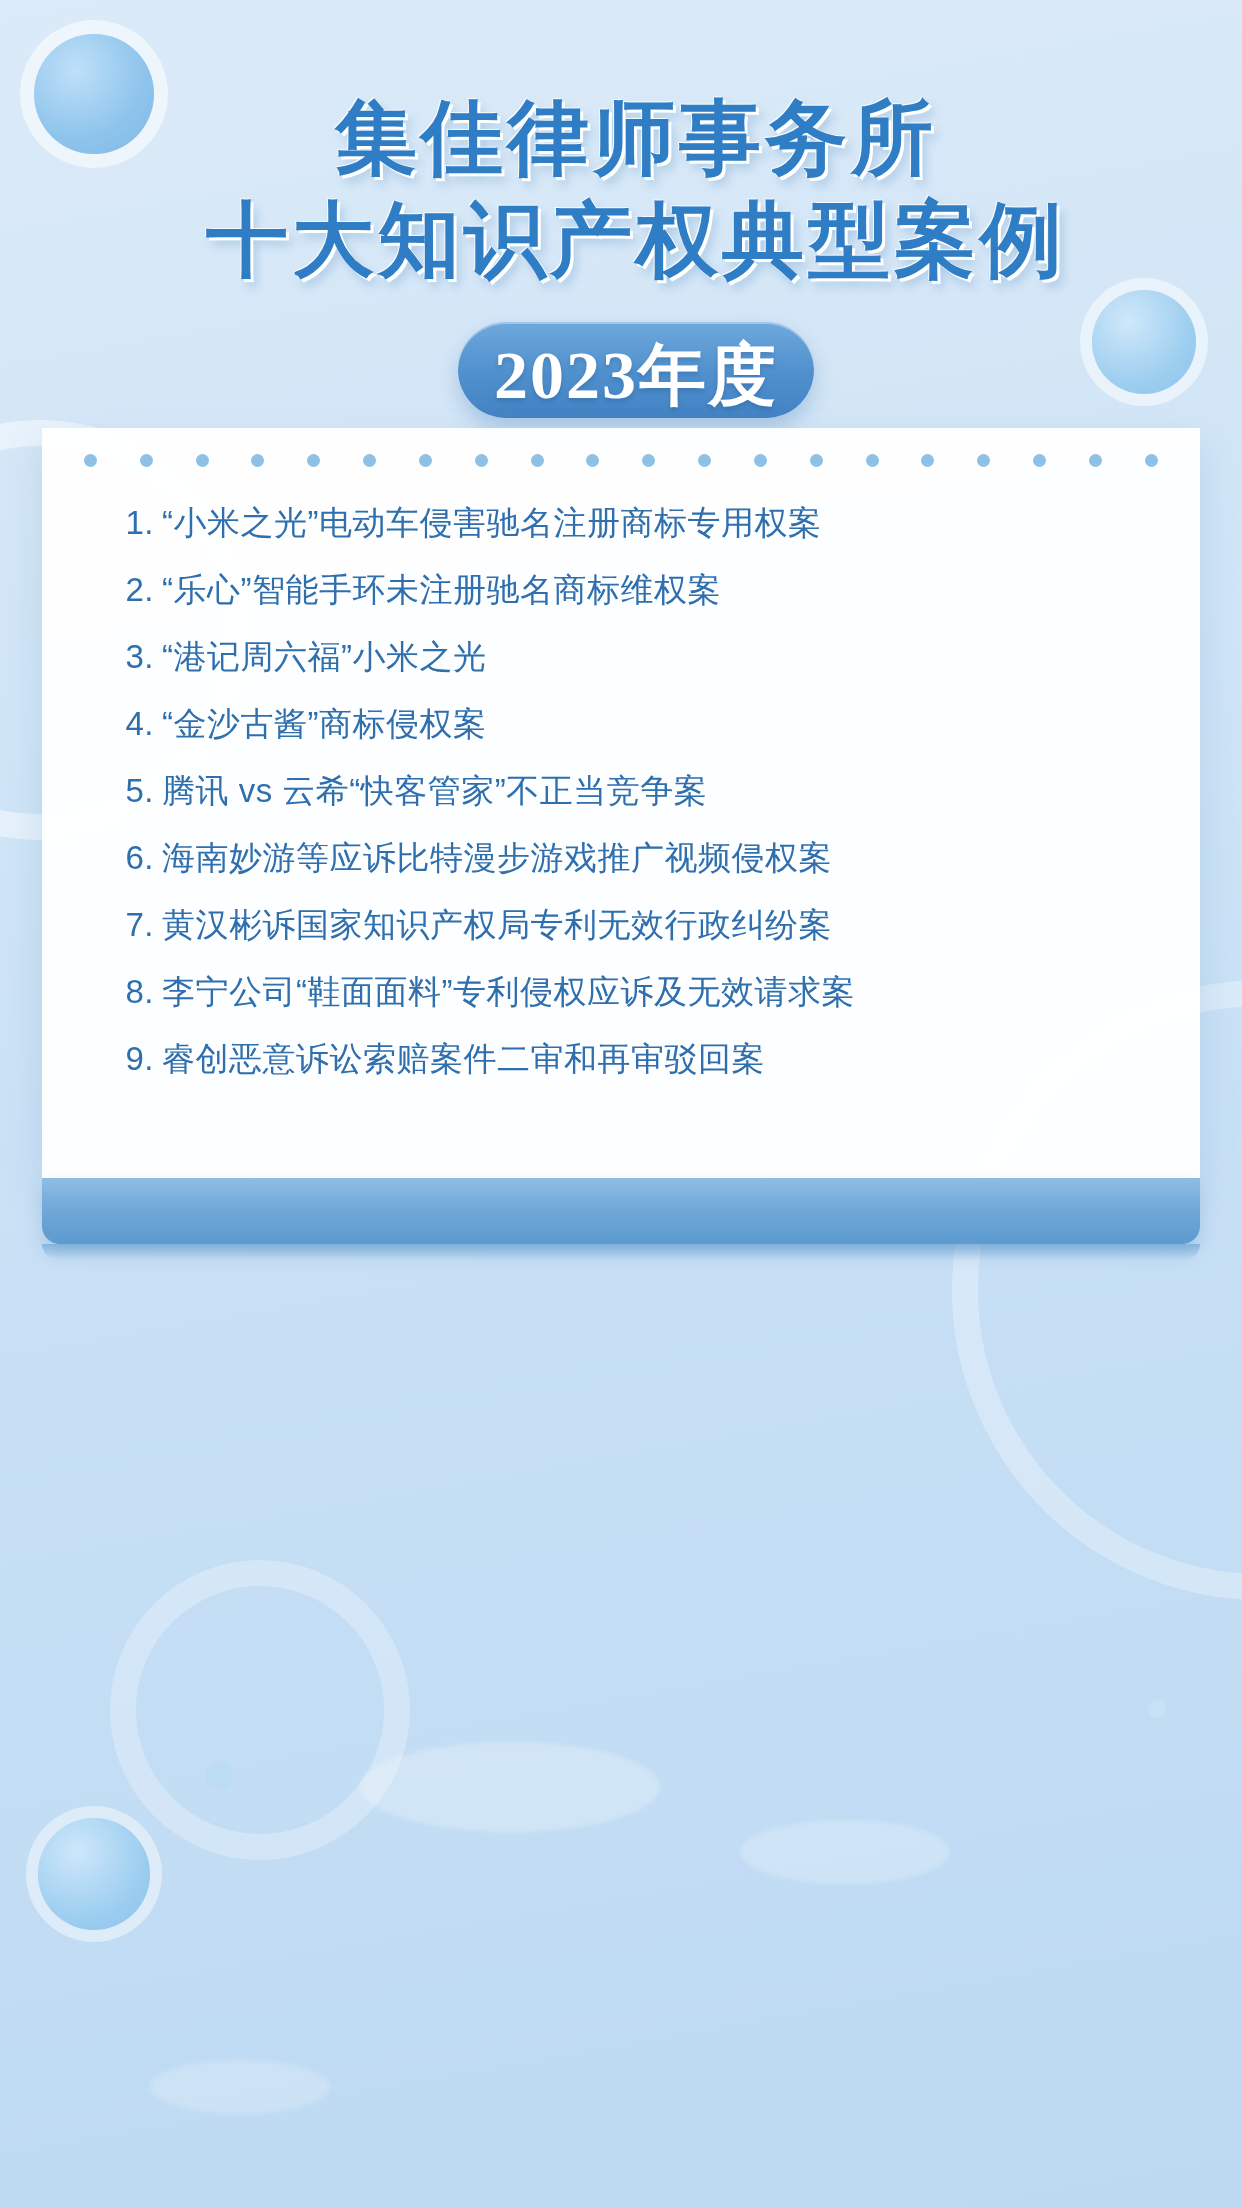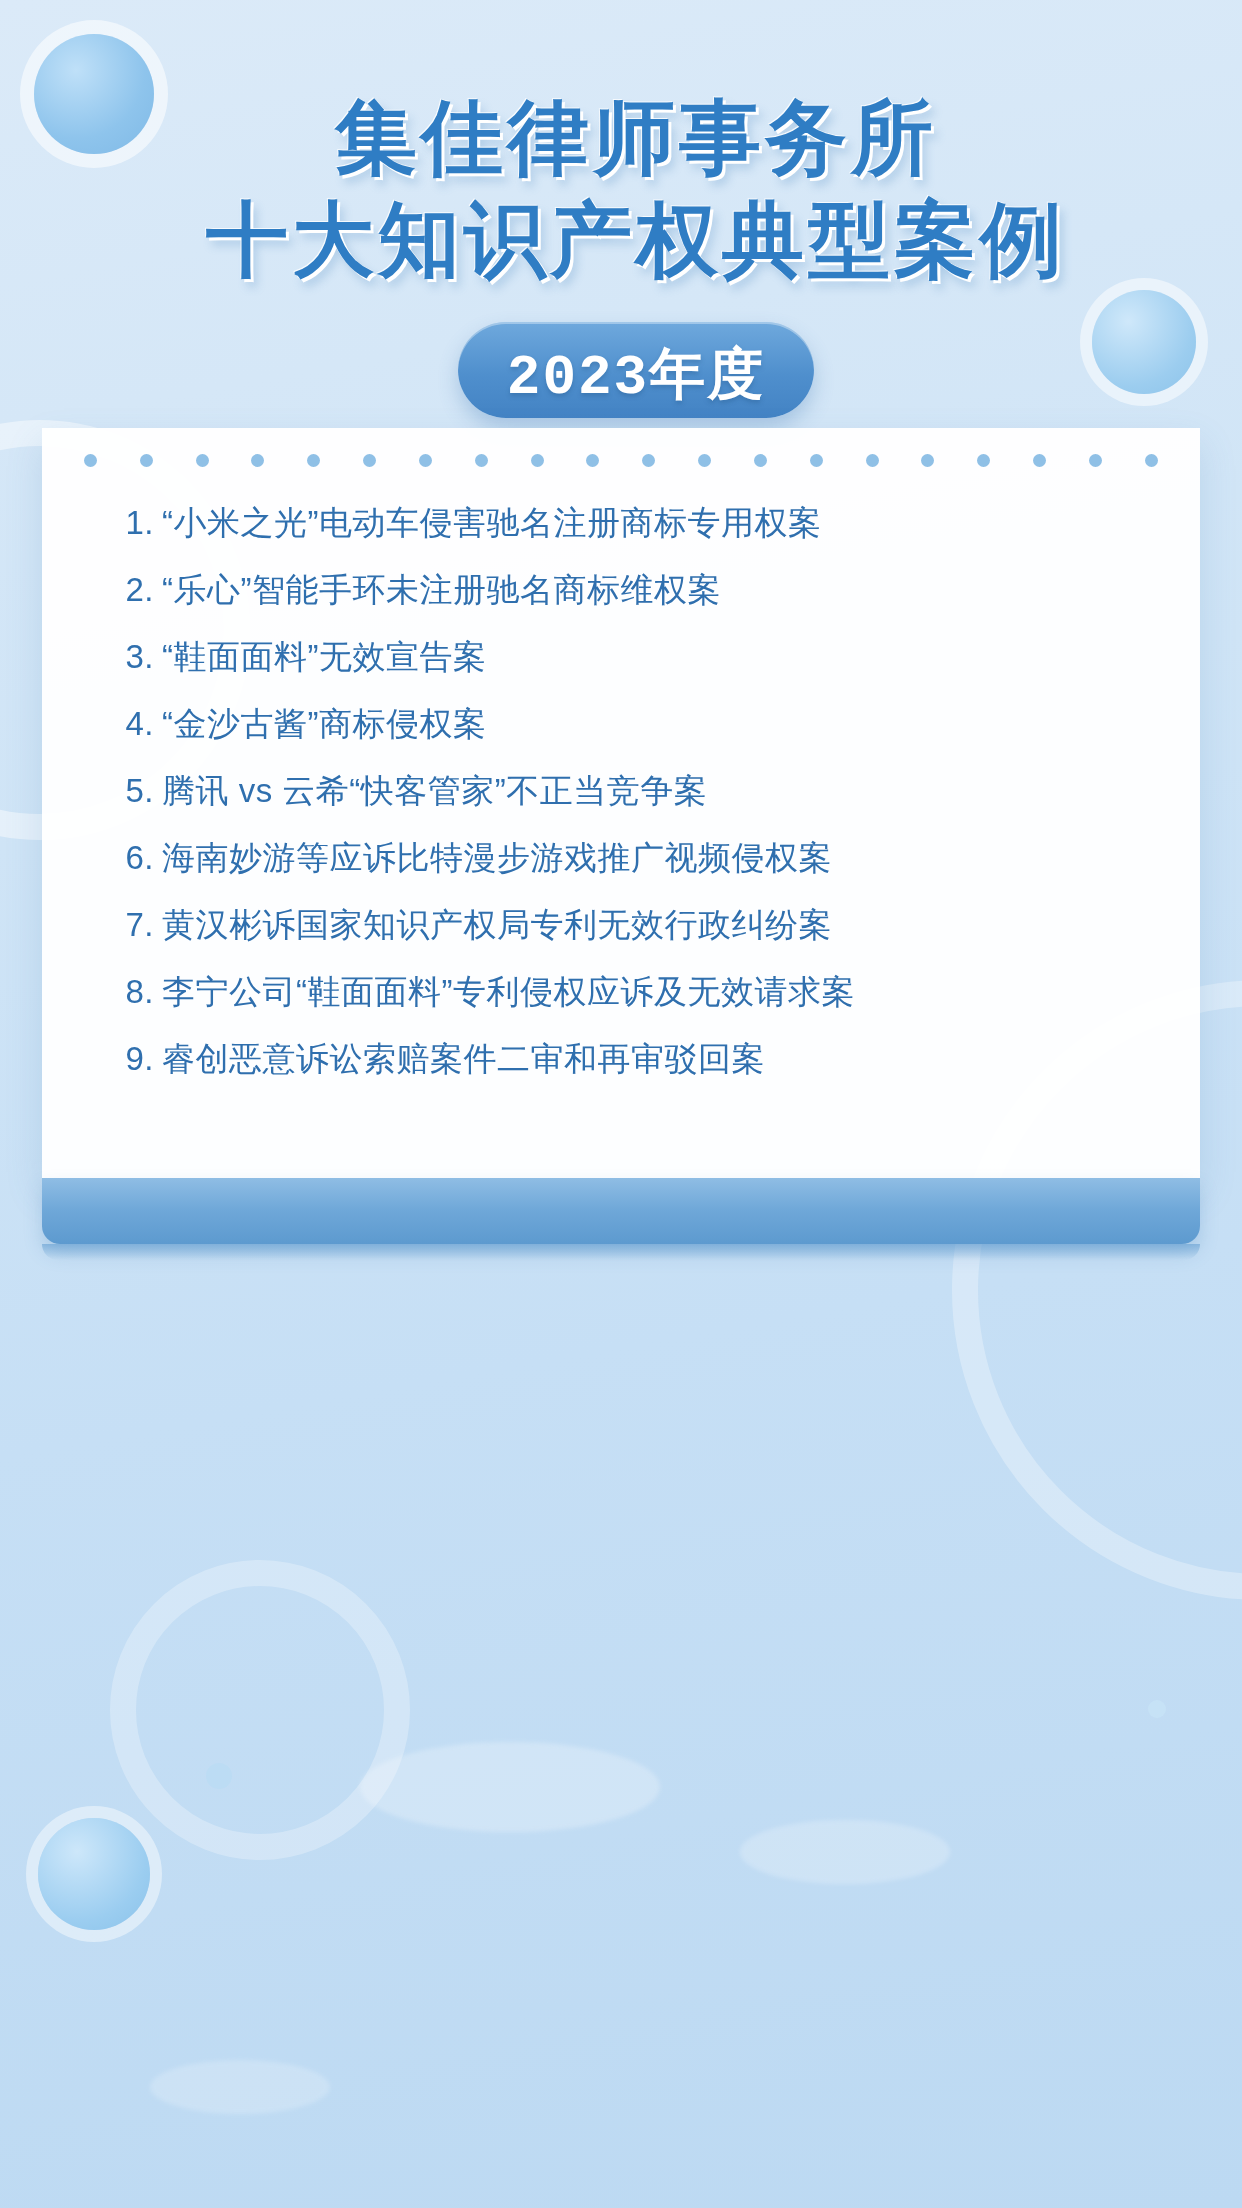--- a/index.html
+++ b/index.html
@@ -93,22 +93,22 @@
     width: 356px;
     height: 96px;
     border-radius: 48px;
     background: linear-gradient(180deg, #6fa9dd 0%, #4f8fcd 55%, #4383c4 100%);
     box-shadow: 0 10px 20px rgba(62,120,178,0.30), inset 0 2px 0 rgba(255,255,255,0.35);
     display: flex;
     align-items: center;
     justify-content: center;
   }
   .year-text {
-    font-family: Liberation Mono, monospace;
-    font-size: 56px;
+    font-family: Liberation Serif, serif;
+    font-size: 68px;
     font-weight: bold;
     color: #ffffff;
     letter-spacing: 2px;
     text-shadow: 0 3px 4px rgba(37,88,140,0.35);
     margin-top: 10px;
   }
 
   
   .card {
     position: absolute;
@@ -230,21 +230,21 @@
     <div class="case-item">
       <span class="case-num">1.</span>
       <span class="case-text">“小米之光”电动车侵害驰名注册商标专用权案</span>
     </div>
     <div class="case-item">
       <span class="case-num">2.</span>
       <span class="case-text">“乐心”智能手环未注册驰名商标维权案</span>
     </div>
     <div class="case-item">
       <span class="case-num">3.</span>
-      <span class="case-text">“鞋面面料”无效宣告案</span>
+      <span class="case-text">“港记周六福”小米之光</span>
     </div>
     <div class="case-item">
       <span class="case-num">4.</span>
       <span class="case-text">“金沙古酱”商标侵权案</span>
     </div>
     <div class="case-item">
       <span class="case-num">5.</span>
       <span class="case-text">腾讯 vs 云希“快客管家”不正当竞争案</span>
     </div>
     <div class="case-item">

